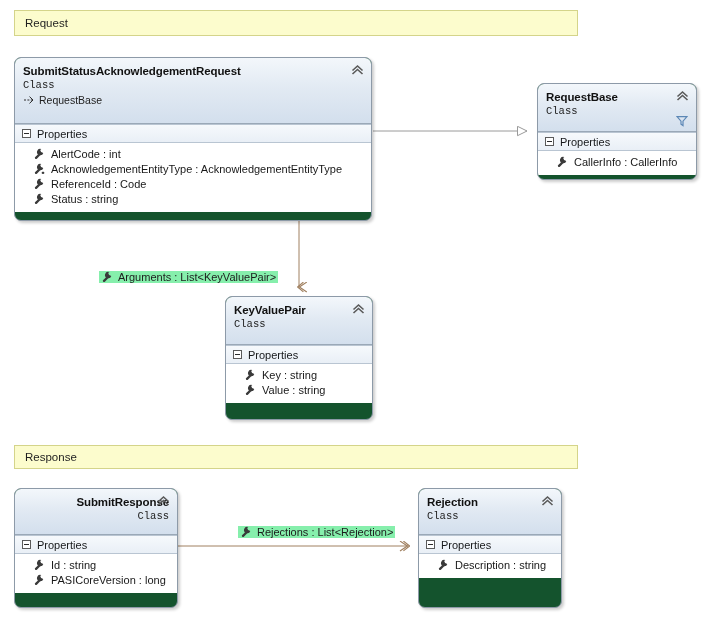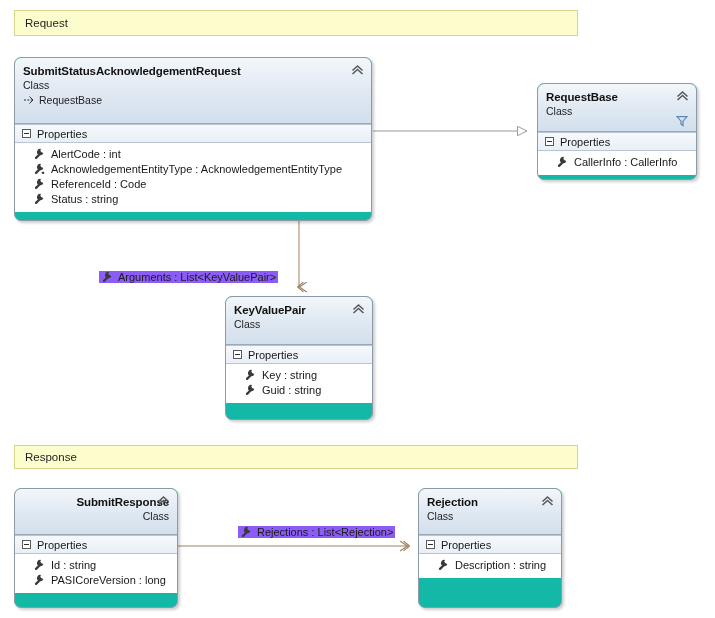--- a/index.html
+++ b/index.html
@@ -38,21 +38,21 @@
     font-size: 11.5px;
     color: #1f1f1f;
   }
 
   
   .class-box {
     position: absolute;
     box-sizing: border-box;
     border: 1px solid #8d9aa8;
     border-radius: 7px;
-    background: #14b8a6;
+    background: #14532d;
     box-shadow: 2px 2px 3px rgba(0,0,0,0.20);
     overflow: hidden;
   }
   .class-header {
     position: relative;
     background: linear-gradient(to bottom, #f3f7fb 0%, #e2eaf3 45%, #d3dfed 100%);
     border-bottom: 1px solid #9aa8b7;
     padding: 6px 8px 5px 8px;
     box-sizing: border-box;
   }
@@ -61,20 +61,21 @@
     font-size: 11.5px;
     color: #111111;
     line-height: 14px;
     letter-spacing: -0.1px;
   }
   .class-stereotype {
     font-size: 10.5px;
     color: #222222;
     line-height: 13px;
     margin-top: 1px;
+    font-family: Liberation Mono, monospace;
   }
   .class-base {
     font-size: 10.5px;
     color: #222222;
     line-height: 14px;
     margin-top: 1px;
     display: flex;
     align-items: center;
     gap: 4px;
   }
@@ -143,21 +144,21 @@
 
   
   .edge-label {
     position: absolute;
     display: flex;
     align-items: center;
     gap: 5px;
     font-size: 11px;
     color: #1c1c1c;
     white-space: nowrap;
-    background: #8b5cf6;
+    background: #86efac;
     padding: 0 2px;
   }
   svg.links {
     position: absolute;
     left: 0; top: 0;
     width: 715px; height: 618px;
     pointer-events: none;
   }
 </style>
 </head>
@@ -308,21 +309,21 @@
           <path d="M8.3,1.0 a3.2,3.2 0 1 0 2.0,3.9 l-2.2,-0.9 l-0.9,-2.0 z" fill="#3a3a3a"></path>
           <path d="M7.0,4.6 L2.2,9.0 a1.2,1.2 0 0 0 1.7,1.7 L8.4,6.0 z" fill="#3a3a3a"></path>
         </svg>
         <span>Key : string</span>
       </div>
       <div class="member">
         <svg class="wrench" viewBox="0 0 12 12">
           <path d="M8.3,1.0 a3.2,3.2 0 1 0 2.0,3.9 l-2.2,-0.9 l-0.9,-2.0 z" fill="#3a3a3a"></path>
           <path d="M7.0,4.6 L2.2,9.0 a1.2,1.2 0 0 0 1.7,1.7 L8.4,6.0 z" fill="#3a3a3a"></path>
         </svg>
-        <span>Guid : string</span>
+        <span>Value : string</span>
       </div>
     </div>
   </div>
 
   <div class="class-box" style="left:14px; top:488px; width:164px; height:120px;">
     <div class="class-header" style="height:46px;text-align:right;">
       <div class="class-name">SubmitResponse</div>
       <div class="class-stereotype">Class</div>
       <svg class="chev" viewBox="0 0 13 12">
         <path d="M1.5,6.5 L6.5,2 L11.5,6.5" stroke="#5a5a5a" stroke-width="1.6" fill="none"></path>

